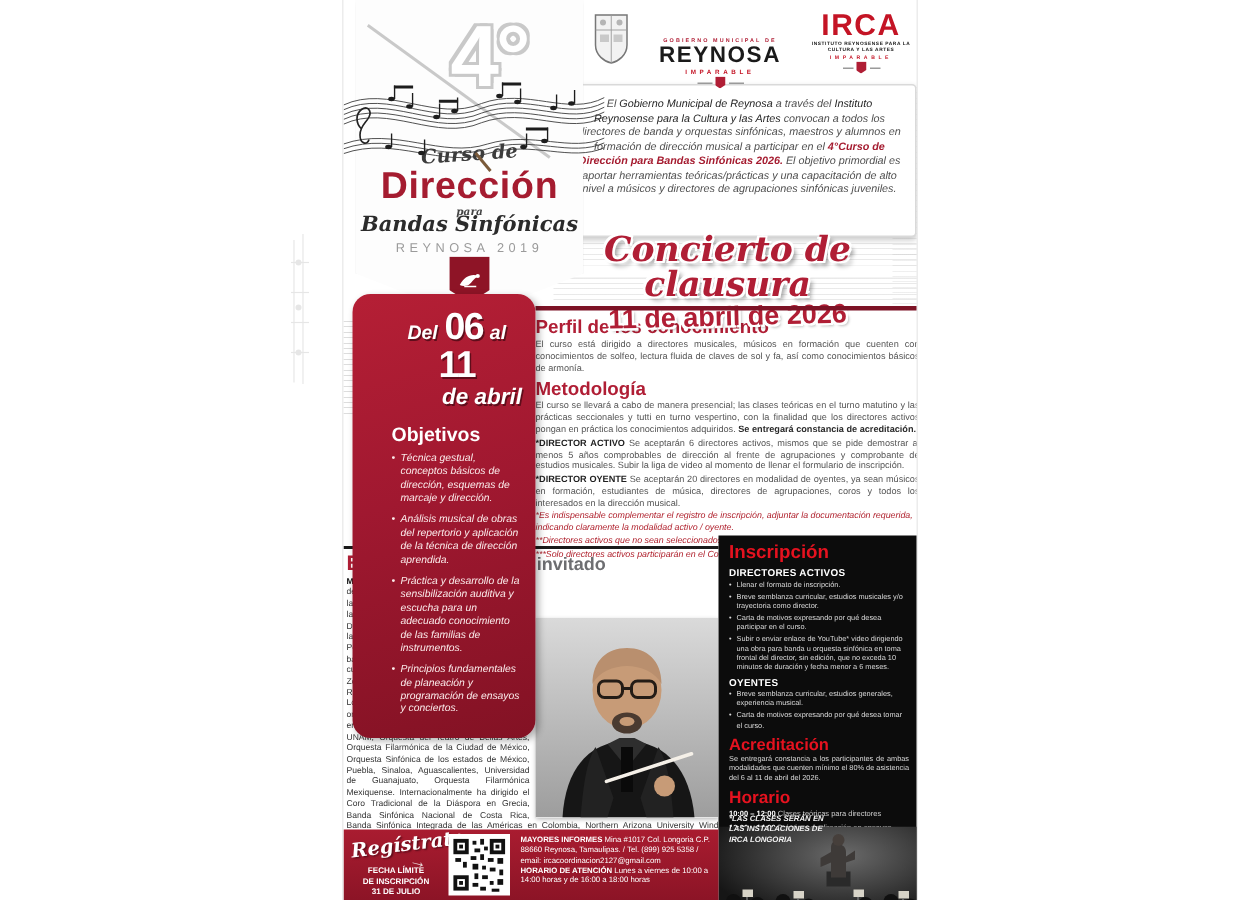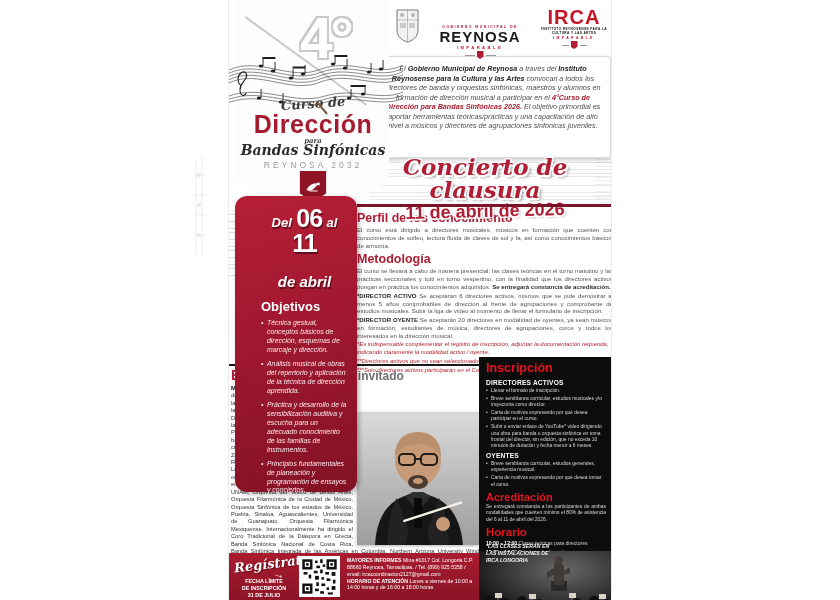--- a/index.html
+++ b/index.html
@@ -30,21 +30,21 @@
   .ribbon-shield { position:absolute; top:171px; left:50%; transform:translateX(-50%); width:27px; height:31px; background:#8e1426;
                    clip-path:polygon(0 0,100% 0,100% 72%,50% 100%,0 72%); z-index:7; display:flex; align-items:center; justify-content:center; }
 
   
   .date-panel { position:absolute; left:6px; top:196px; width:122px; height:296px; border-radius:12px;
                 background:linear-gradient(165deg,#b51f35 0%,#a01830 45%,#831224 100%);
                 box-shadow:2px 2px 5px rgba(0,0,0,.3); z-index:8; padding:10px 9px 6px 26px; color:#fff; }
   .date-line { text-align:center; line-height:1; text-shadow:1px 1.5px 0 #5f0d1b; }
   .date-sm { font-size:13px; font-weight:800; font-style:italic; }
   .date-lg { font-size:25px; font-weight:900; letter-spacing:-1px; }
-  .date-line2 { text-align:center; font-size:15px; font-weight:800; font-style:italic; text-shadow:1px 1.5px 0 #5f0d1b; margin-top:17px; }
+  .date-line2 { text-align:right; font-size:15px; font-weight:800; font-style:italic; text-shadow:1px 1.5px 0 #5f0d1b; margin-top:0; }
   .objetivos-title { margin-top:9px; font-size:13px; font-weight:800; color:#ffffff; }
   .obj-item { position:relative; margin-top:5px; padding-left:6px; font-size:6.9px; line-height:1.3; color:#fbeaea; font-style:italic; }
   .obj-item::before { content:"•"; position:absolute; left:0; top:0; }
 
   
   .logos { position:absolute; left:160px; top:5px; width:224px; height:44px; z-index:3; }
   .crest { position:absolute; left:6px; top:3px; width:25px; height:35px; }
   .reynosa-block { position:absolute; left:36px; top:20px; width:110px; text-align:center; }
   .reynosa-top { font-size:3.6px; letter-spacing:1.4px; color:#b01e35; font-weight:bold; }
   .reynosa-name { font-size:15px; font-weight:900; color:#1a1a1a; letter-spacing:1px; line-height:1; }
@@ -54,21 +54,21 @@
   .mini-shield { width:7px; height:8px; background:#b01e35; clip-path:polygon(0 0,100% 0,100% 70%,50% 100%,0 70%); }
   .irca-block { position:absolute; left:152px; top:2px; width:66px; text-align:center; }
   .irca-name { font-size:20px; font-weight:900; color:#c41425; letter-spacing:1px; line-height:1; }
   .irca-sub { font-size:3.2px; font-weight:bold; color:#111; letter-spacing:.4px; line-height:1.1; margin-top:1px; }
 
   
   .intro-box { position:absolute; left:146px; top:56px; width:236px; min-height:102px; background:#fff;
                border:1px solid #d9d9d9; border-radius:3px; box-shadow:0 2px 4px rgba(0,0,0,.22);
                padding:7px 9px; z-index:2; font-size:7.2px; line-height:1.33; color:#4f4f4f;
                text-align:center; font-style:italic; }
-  .intro-box .b  { font-weight:700; color:#1f1f1f; }
+  .intro-box .b  { font-weight:400; color:#1f1f1f; }
   .intro-box .br { font-weight:800; color:#a51c30; }
 
   
   .clausura { position:absolute; left:128px; top:155px; width:256px; text-align:center; z-index:3; }
   .clausura-title { font-family:"DejaVu Serif",serif; font-style:italic; font-weight:bold; font-size:23px; color:#b01e35;
       text-shadow:-1.5px -1.5px 0 #fff,1.5px -1.5px 0 #fff,-1.5px 1.5px 0 #fff,1.5px 1.5px 0 #fff,3px 3px 3px rgba(0,0,0,.35); line-height:1; }
   .clausura-date { font-size:18px; font-weight:900; color:#b01e35; transform:rotate(-1.5deg); margin-top:1px;
       text-shadow:-1.5px -1.5px 0 #fff,1.5px -1.5px 0 #fff,-1.5px 1.5px 0 #fff,1.5px 1.5px 0 #fff,2px 2px 2px rgba(0,0,0,.3); line-height:1; }
   .divider { position:absolute; left:128px; top:204px; width:256px; height:3px; background:#7d1326; z-index:3; }
 
@@ -143,21 +143,21 @@
     <div class="sheet" style="left:366px;top:58px;width:18px;height:150px;opacity:.12;"></div>
     <div class="sheet" style="left:0;top:214px;width:8px;height:64px;opacity:.25;"></div>
 
     <div class="ribbon">
       <div class="baton-line"></div>
       <div class="edition">4°</div>
       <div class="curso-de">Curso de</div>
       <div class="direccion">Dirección</div>
       <div class="para-txt">para</div>
       <div class="bandas">Bandas Sinfónicas</div>
-      <div class="city-year">REYNOSA 2032</div>
+      <div class="city-year">REYNOSA 2019</div>
       <div class="ribbon-shield">
         <svg width="18" height="16" viewBox="0 0 18 16">
           <path d="M2,11 C5,5 10,3 15,5 C12,6 11,8 9,10 C7,12 4,12 2,11 Z" fill="#ffffff"></path>
           <circle cx="14" cy="5" r="1.4" fill="#ffffff"></circle>
           <path d="M5,12 h8" stroke="#ffffff" stroke-width="1"></path>
         </svg>
       </div>
     </div>
 
     <svg class="staff-band" viewBox="0 0 174 68">

